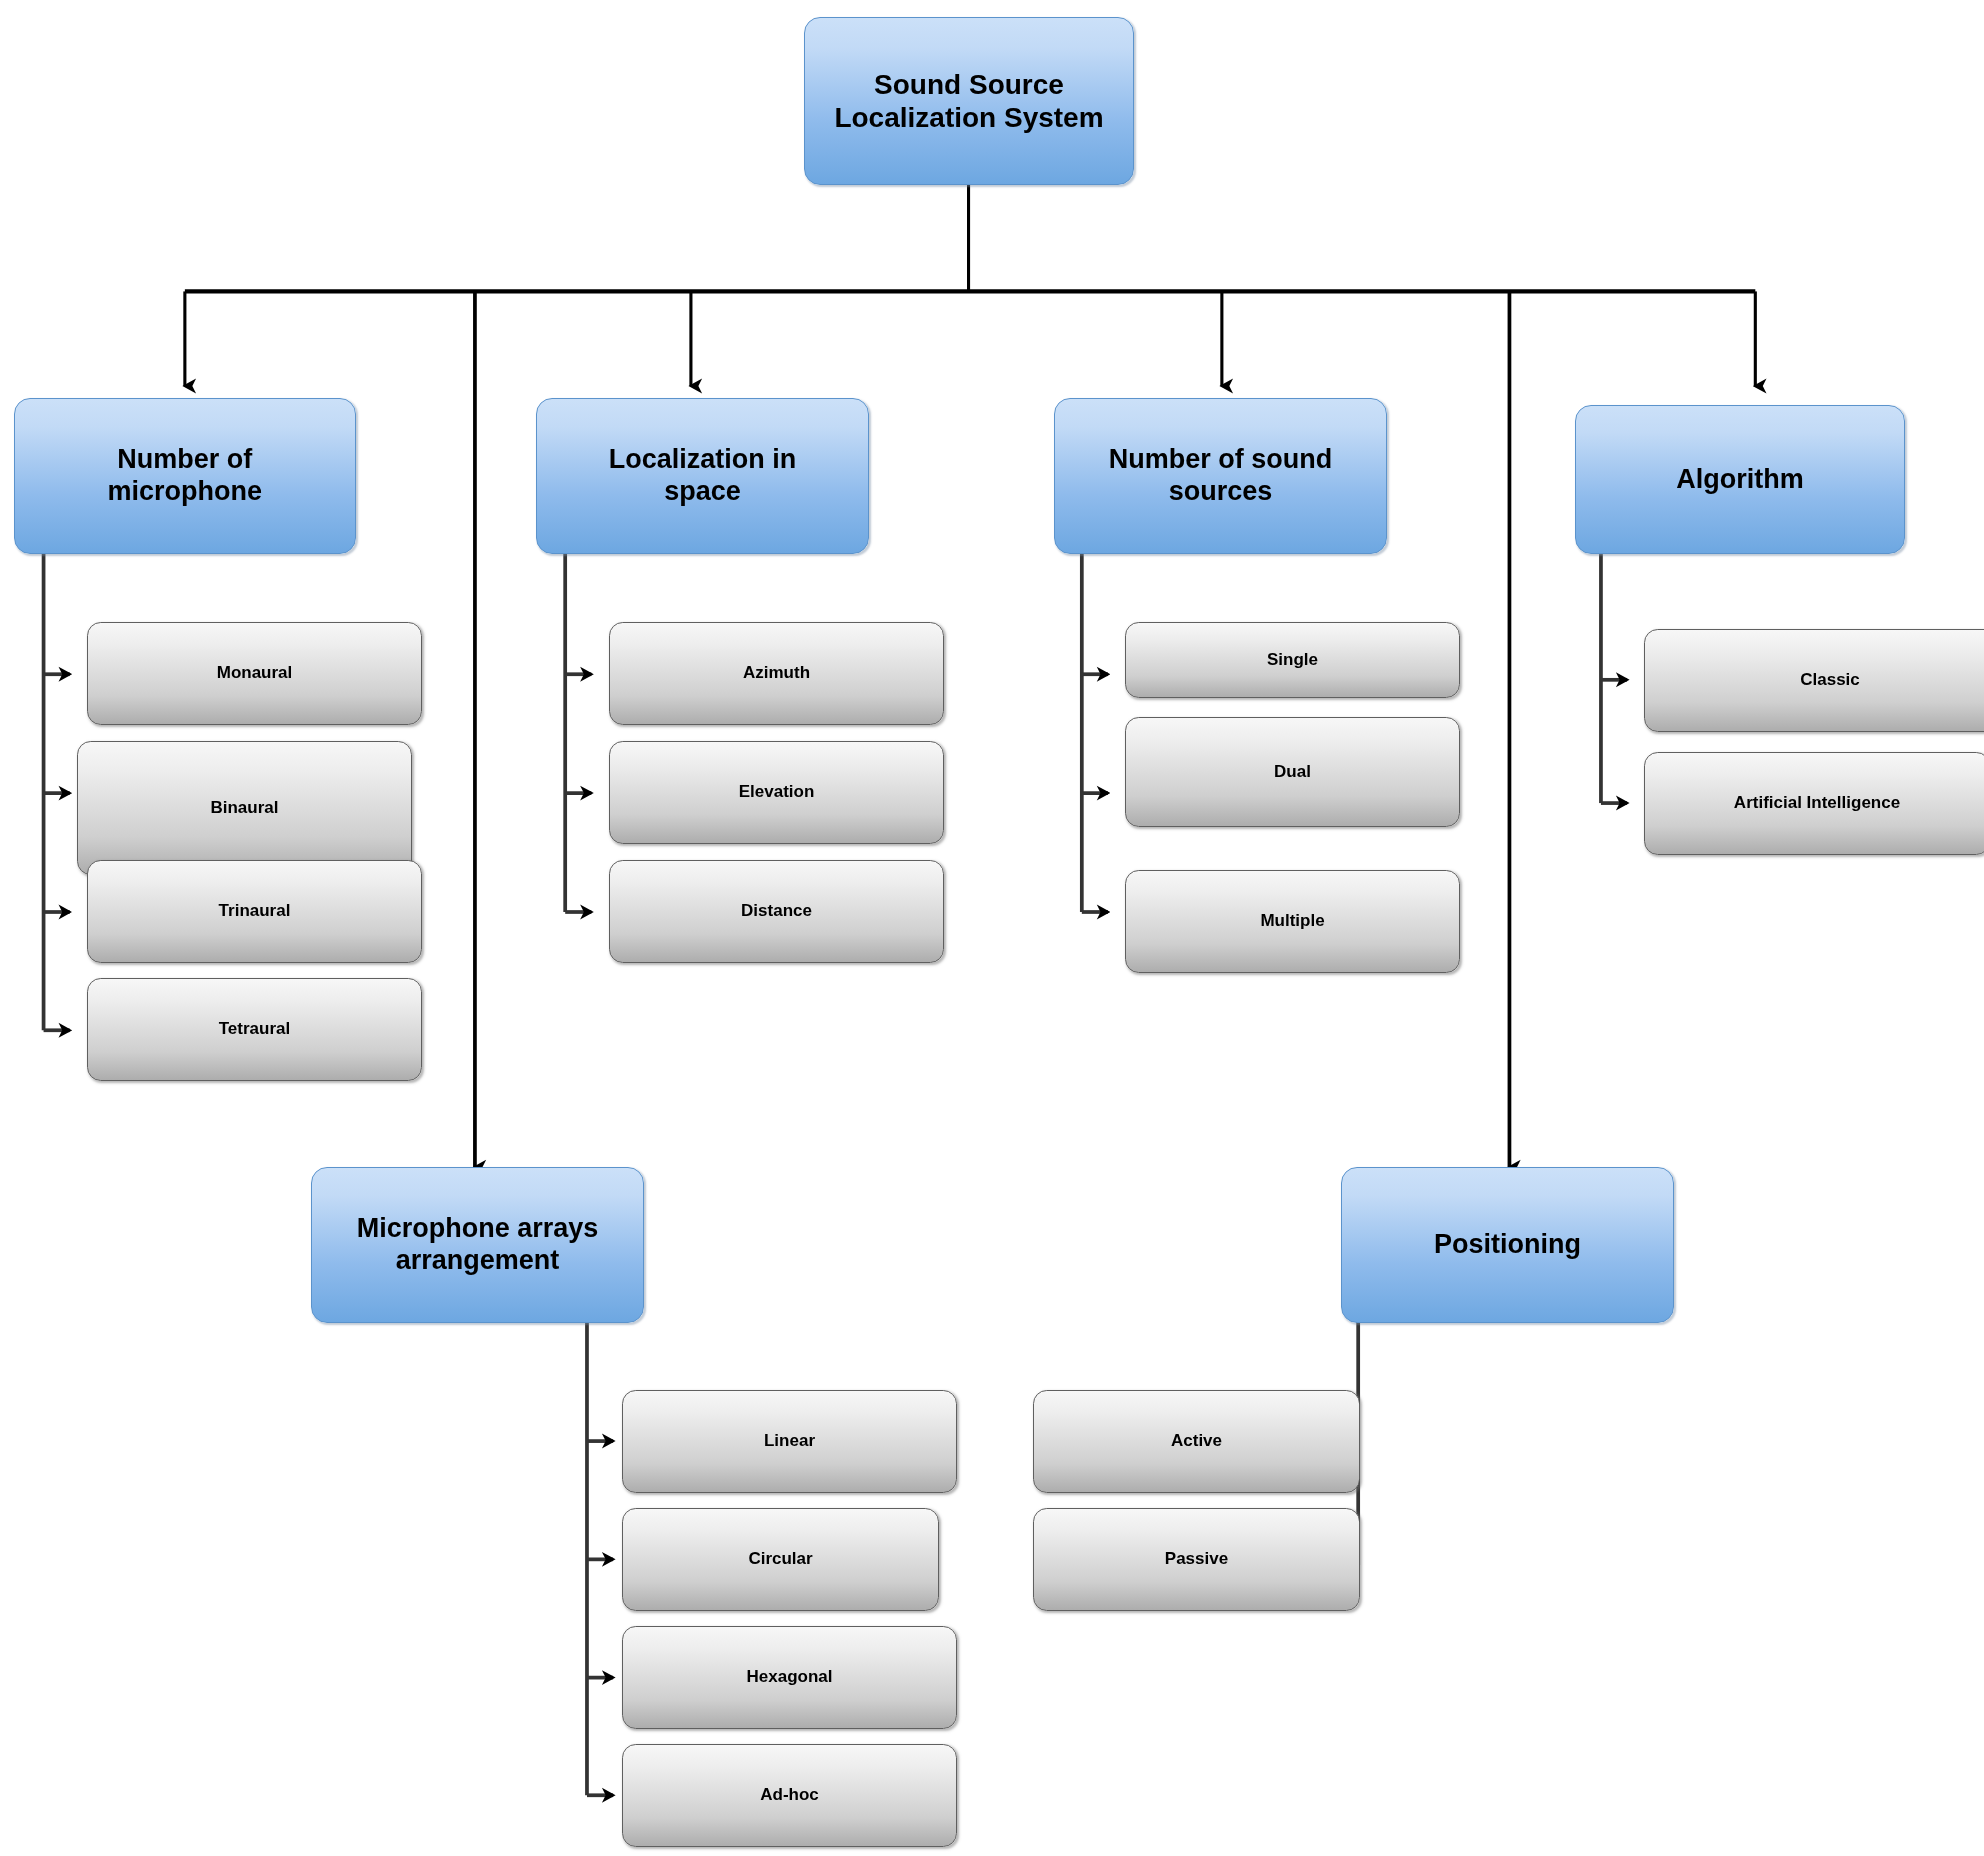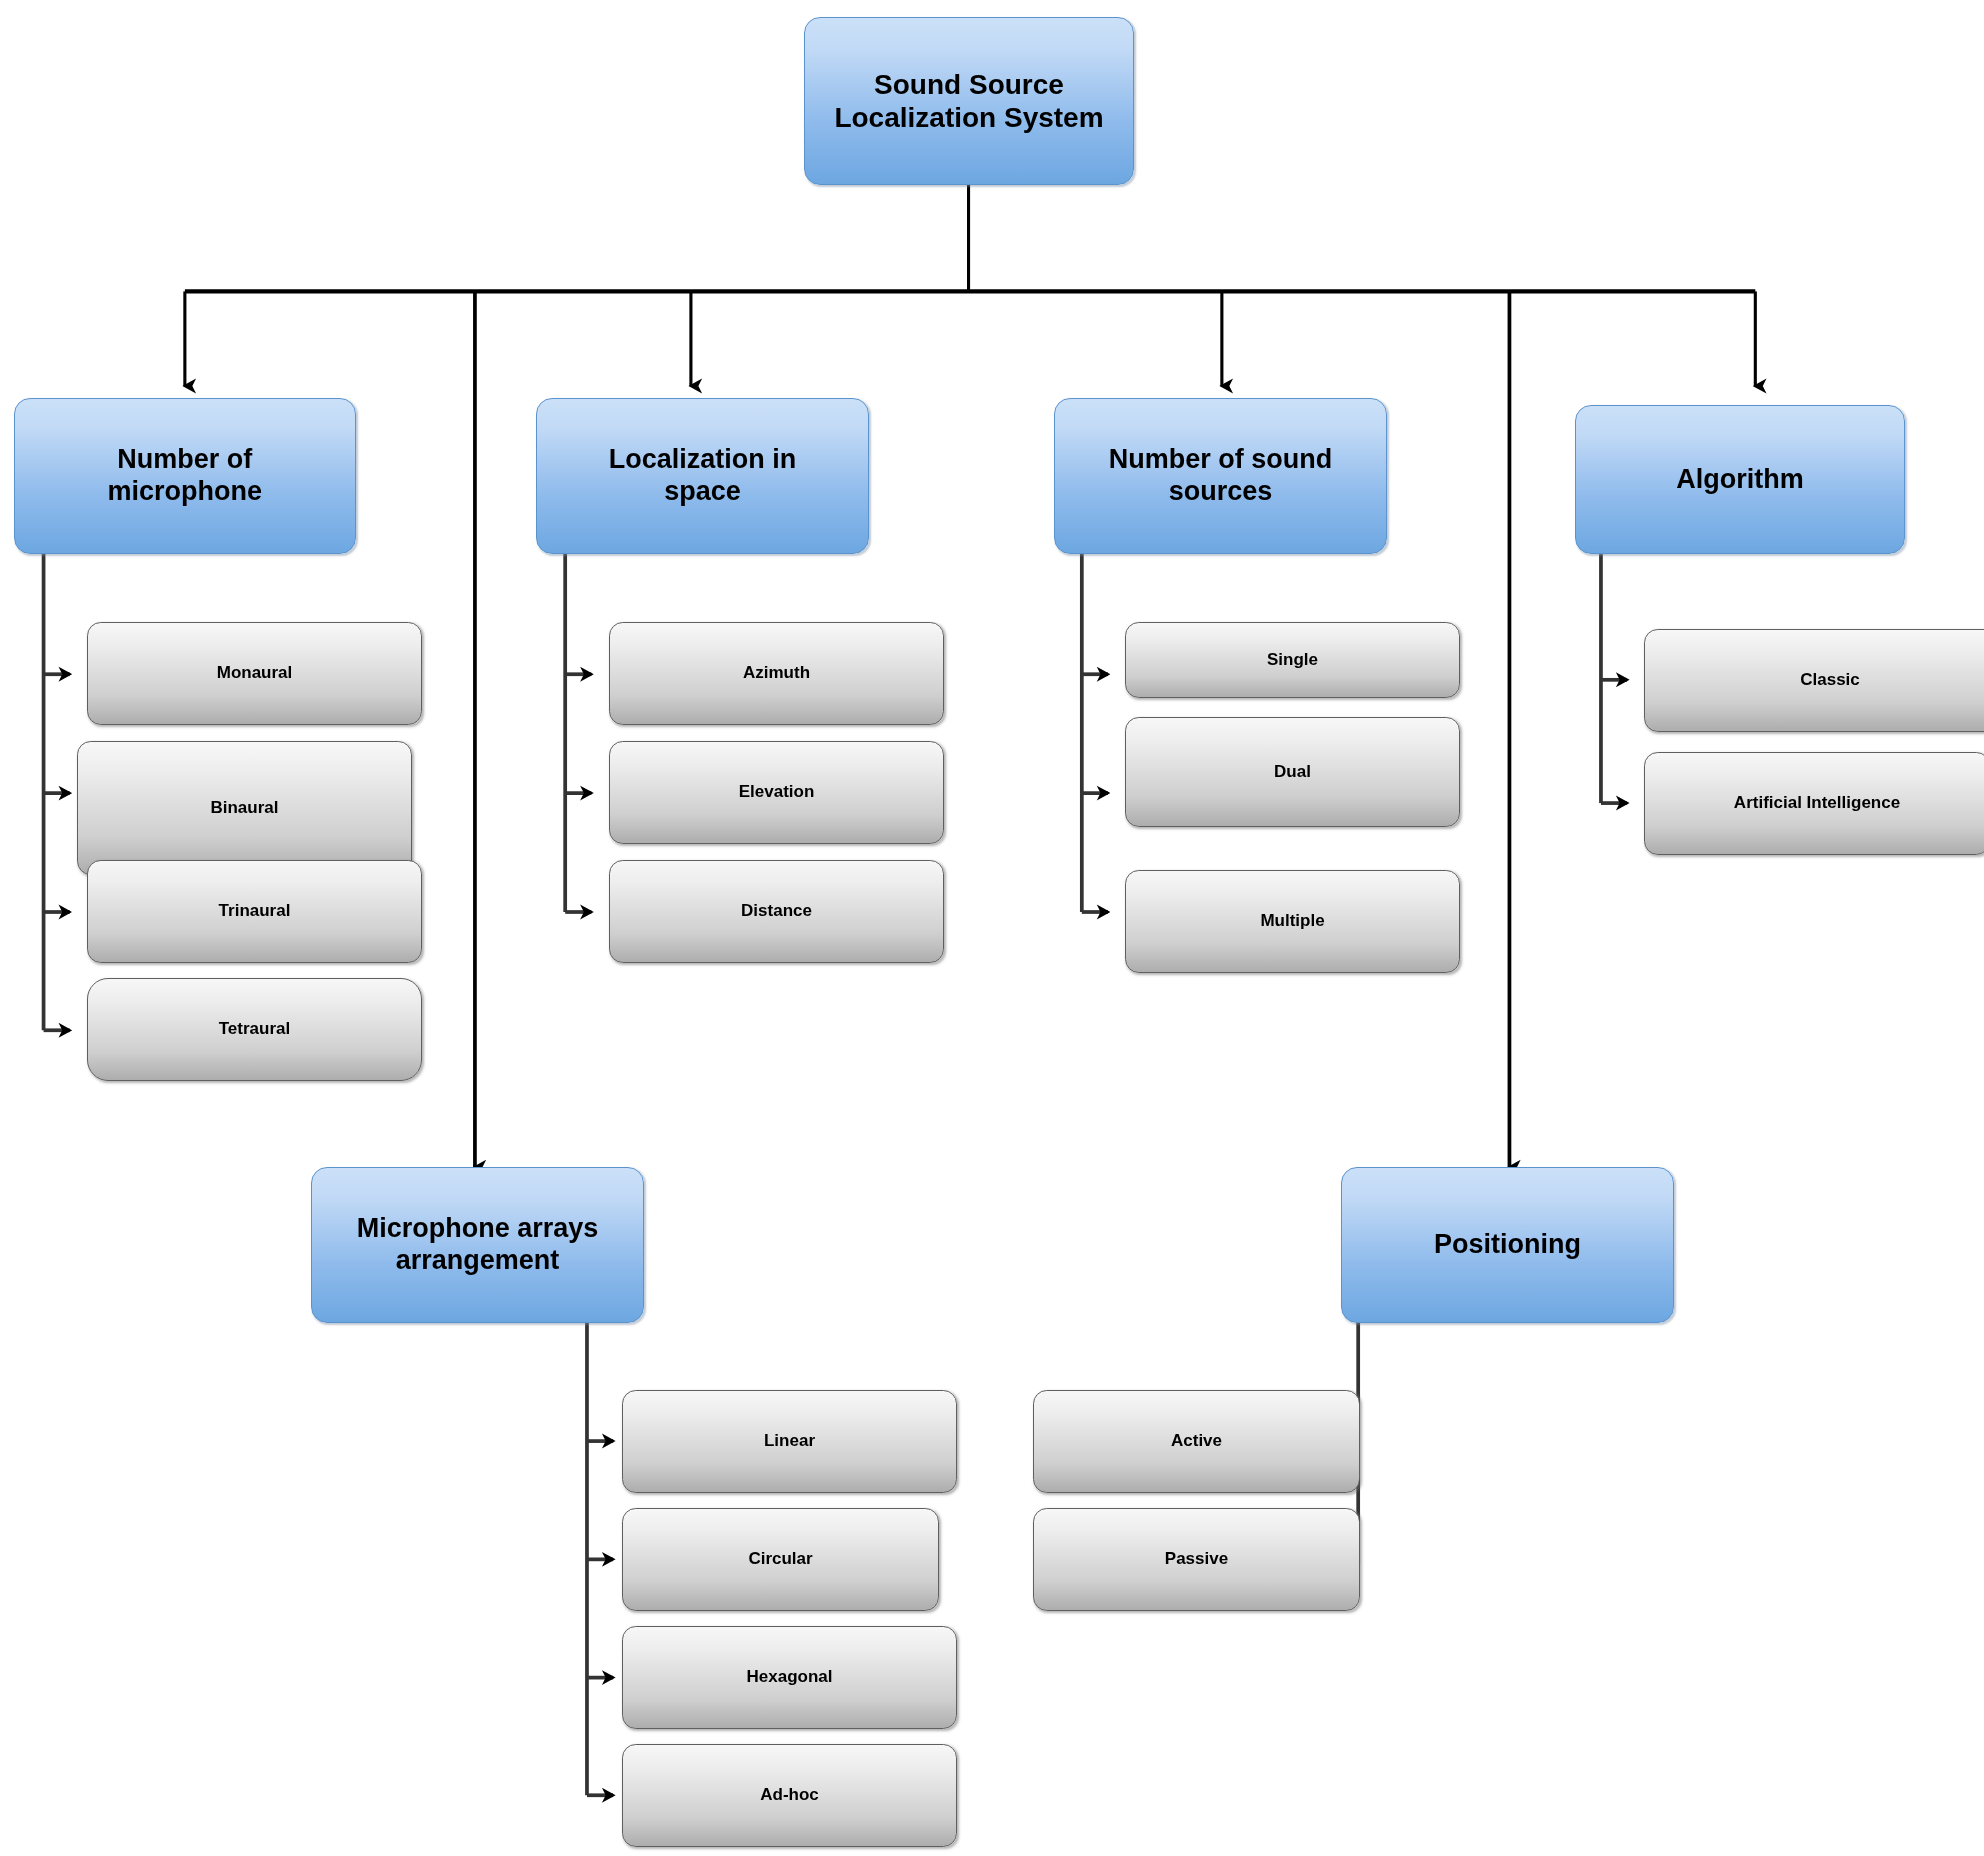--- a/index.html
+++ b/index.html
@@ -177,21 +177,21 @@
 
   <div class="node gray" style="left:87px; top:622px; width:335px; height:103px;">
     <span class="node-label">Monaural</span>
   </div>
   <div class="node gray" style="left:77px; top:741px; width:335px; height:134px;">
     <span class="node-label">Binaural</span>
   </div>
   <div class="node gray" style="left:87px; top:860px; width:335px; height:103px;">
     <span class="node-label">Trinaural</span>
   </div>
-  <div class="node gray" style="left:87px; top:978px; width:335px; height:103px;border-radius:21px;">
+  <div class="node gray" style="left:87px; top:978px; width:335px; height:103px;">
     <span class="node-label">Tetraural</span>
   </div>
 
   <div class="node gray" style="left:609px; top:622px; width:335px; height:103px;">
     <span class="node-label">Azimuth</span>
   </div>
   <div class="node gray" style="left:609px; top:741px; width:335px; height:103px;">
     <span class="node-label">Elevation</span>
   </div>
   <div class="node gray" style="left:609px; top:860px; width:335px; height:103px;">

